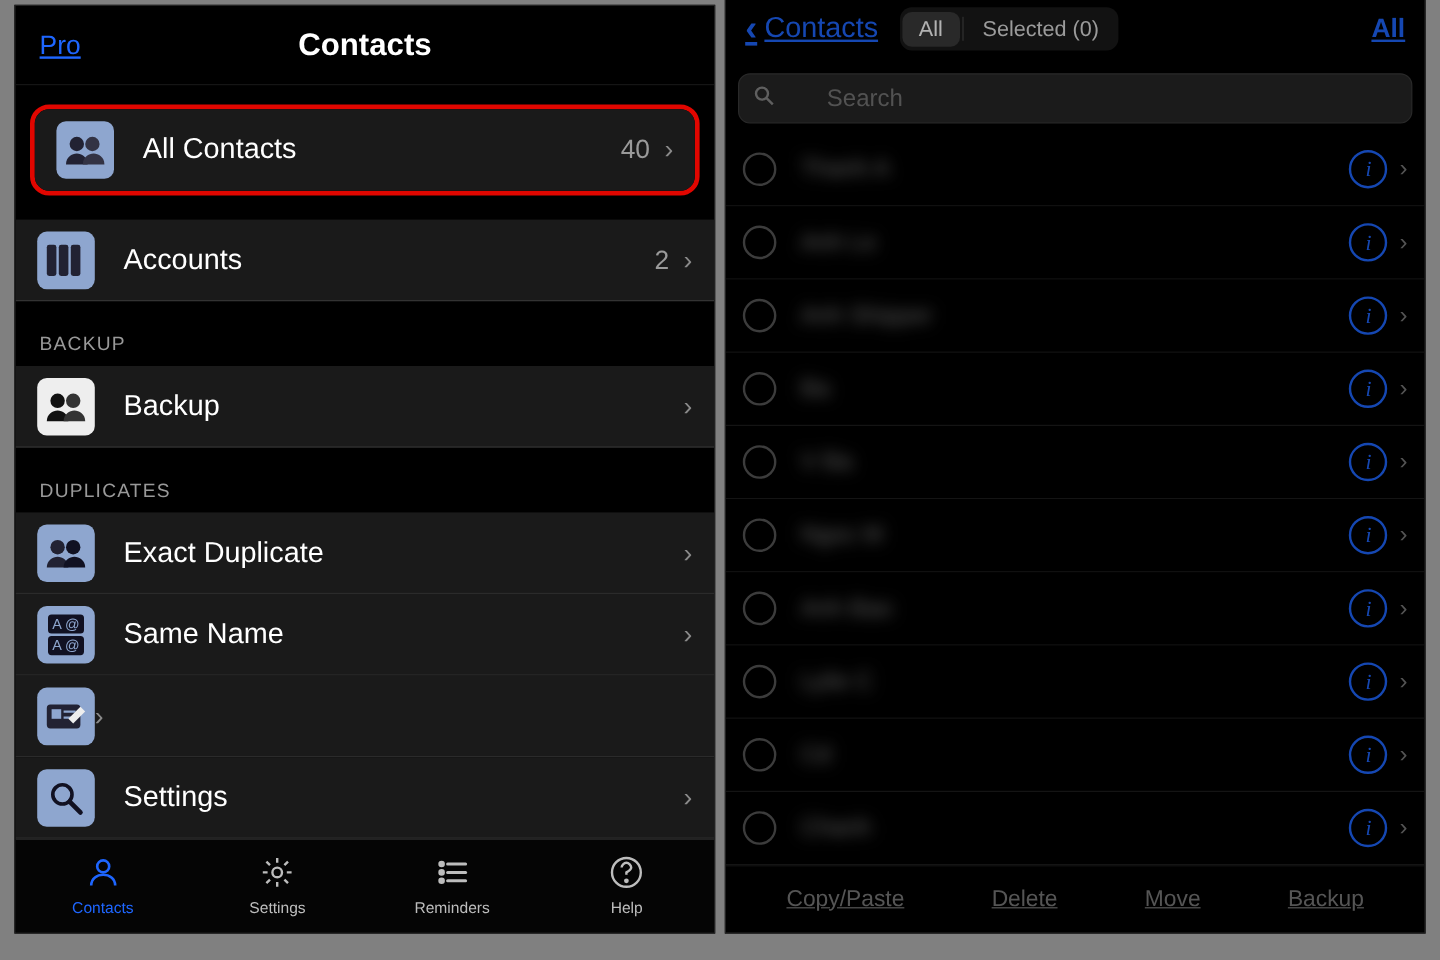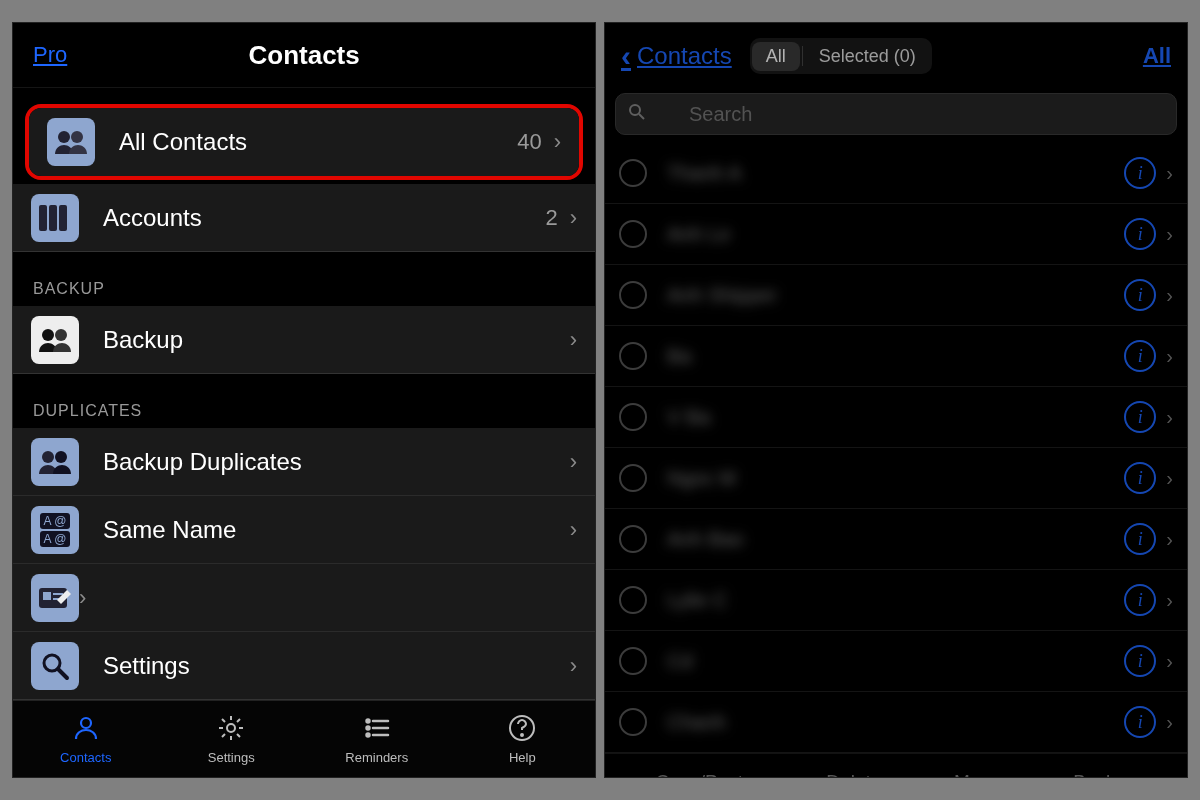--- a/index.html
+++ b/index.html
@@ -10,20 +10,21 @@
     height: 800px;
     overflow: hidden;
   }
   .canvas {
     position: relative;
     width: 1200px;
     height: 800px;
     padding: 22px 12px;
     display: flex;
     gap: 8px;
+    align-items: flex-end;
   }
   .pane {
     flex: 1;
     background: #000;
     border: 1px solid #222;
     display: flex;
     flex-direction: column;
     overflow: hidden;
   }
 
@@ -267,21 +268,21 @@
                 <path d="M2 26c0-6 5-9 9-9s9 3 9 9" fill="#223"></path>
                 <path d="M16 26c0-6 5-9 9-9s9 3 9 9" fill="#334"></path>
               </svg>
           </div>
           <span class="label">All Contacts</span>
           <span class="count">40</span>
           <span class="chev">›</span>
         </div>
       </div>
 
-      <div class="row" style="margin-top:8px;">
+      <div class="row" style="margin-top:24px;">
         <div class="icon" style="font-weight:bold;">
           <svg width="36" height="30" viewBox="0 0 36 30">
               <rect x="2" y="2" width="8" height="26" rx="2" fill="#223"></rect>
               <rect x="12" y="2" width="8" height="26" rx="2" fill="#223"></rect>
               <rect x="22" y="2" width="8" height="26" rx="2" fill="#223"></rect>
             </svg>
         </div>
         <span class="label">Accounts</span>
         <span class="count">2</span>
         <span class="chev">›</span>
@@ -305,21 +306,21 @@
       <div class="dup">
         <div class="row tight">
           <div class="icon">
             <svg class="people" viewBox="0 0 36 28">
                 <circle cx="11" cy="9" r="6" fill="#223"></circle>
                 <circle cx="24" cy="9" r="6" fill="#112"></circle>
                 <path d="M2 26c0-6 5-9 9-9s9 3 9 9" fill="#223"></path>
                 <path d="M16 26c0-6 5-9 9-9s9 3 9 9" fill="#112"></path>
               </svg>
           </div>
-          <span class="label">Backup Duplicates</span>
+          <span class="label">Exact Duplicate</span>
           <span class="chev">›</span>
         </div>
         <div class="row tight">
           <div class="icon" style="font-size:12px;line-height:1;flex-direction:column;">
             <div style="background:#112;color:#8ea6cf;padding:2px 4px;margin:1px;border-radius:3px;">A @</div>
             <div style="background:#112;color:#8ea6cf;padding:2px 4px;margin:1px;border-radius:3px;">A @</div>
           </div>
           <span class="label">Same Name</span>
           <span class="chev">›</span>
         </div>

